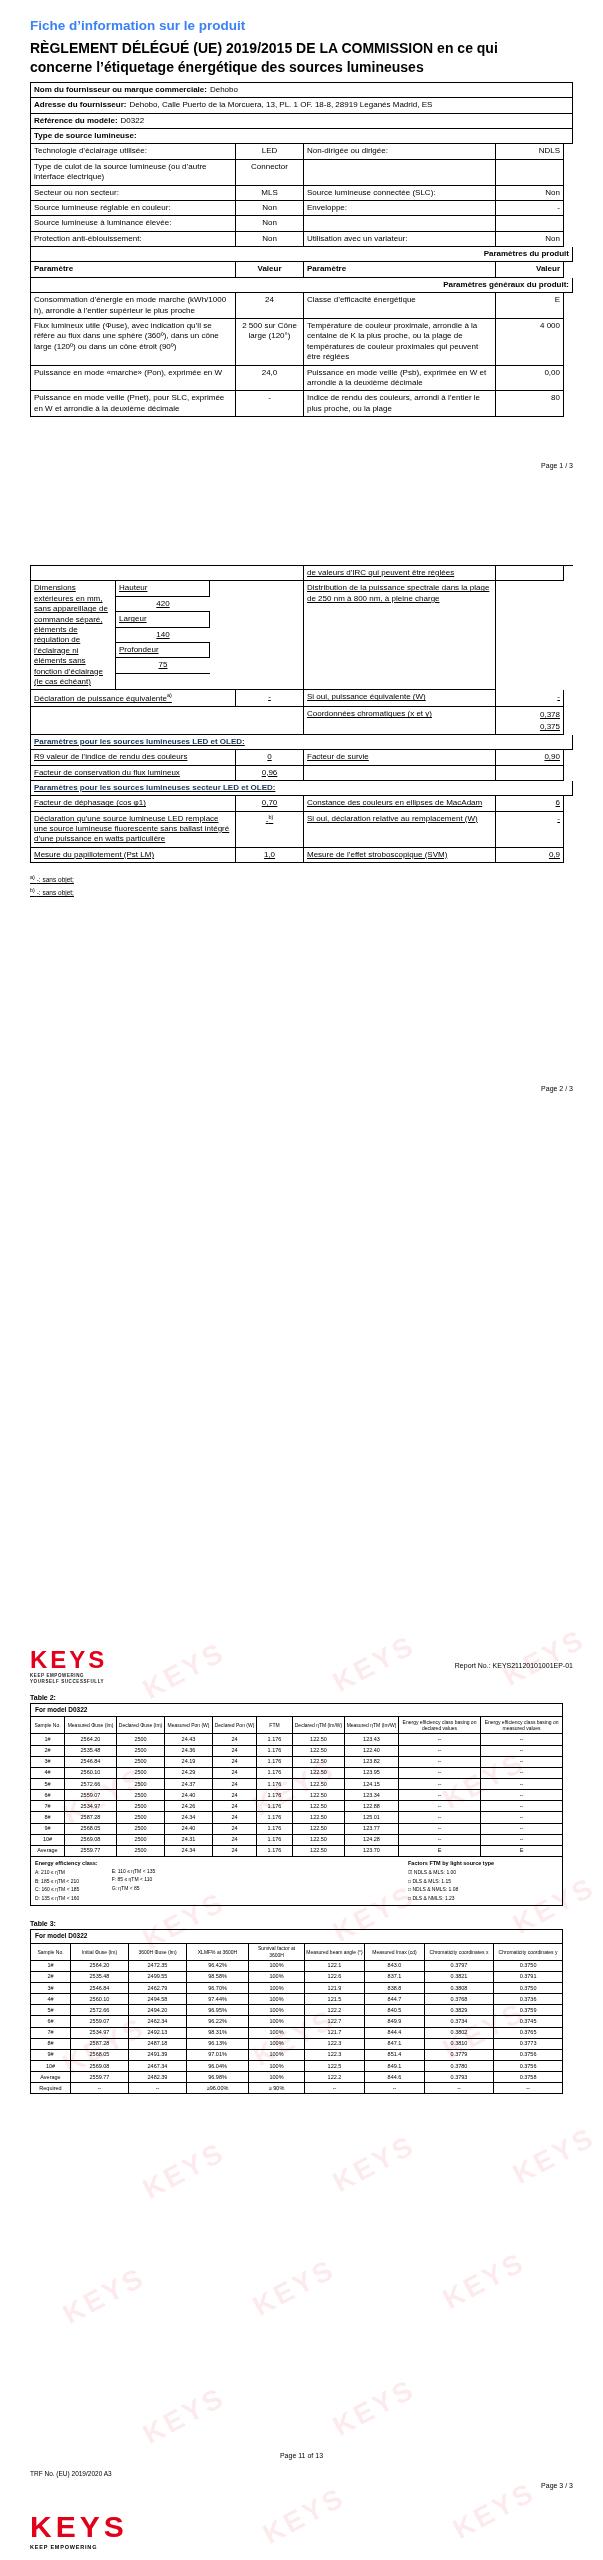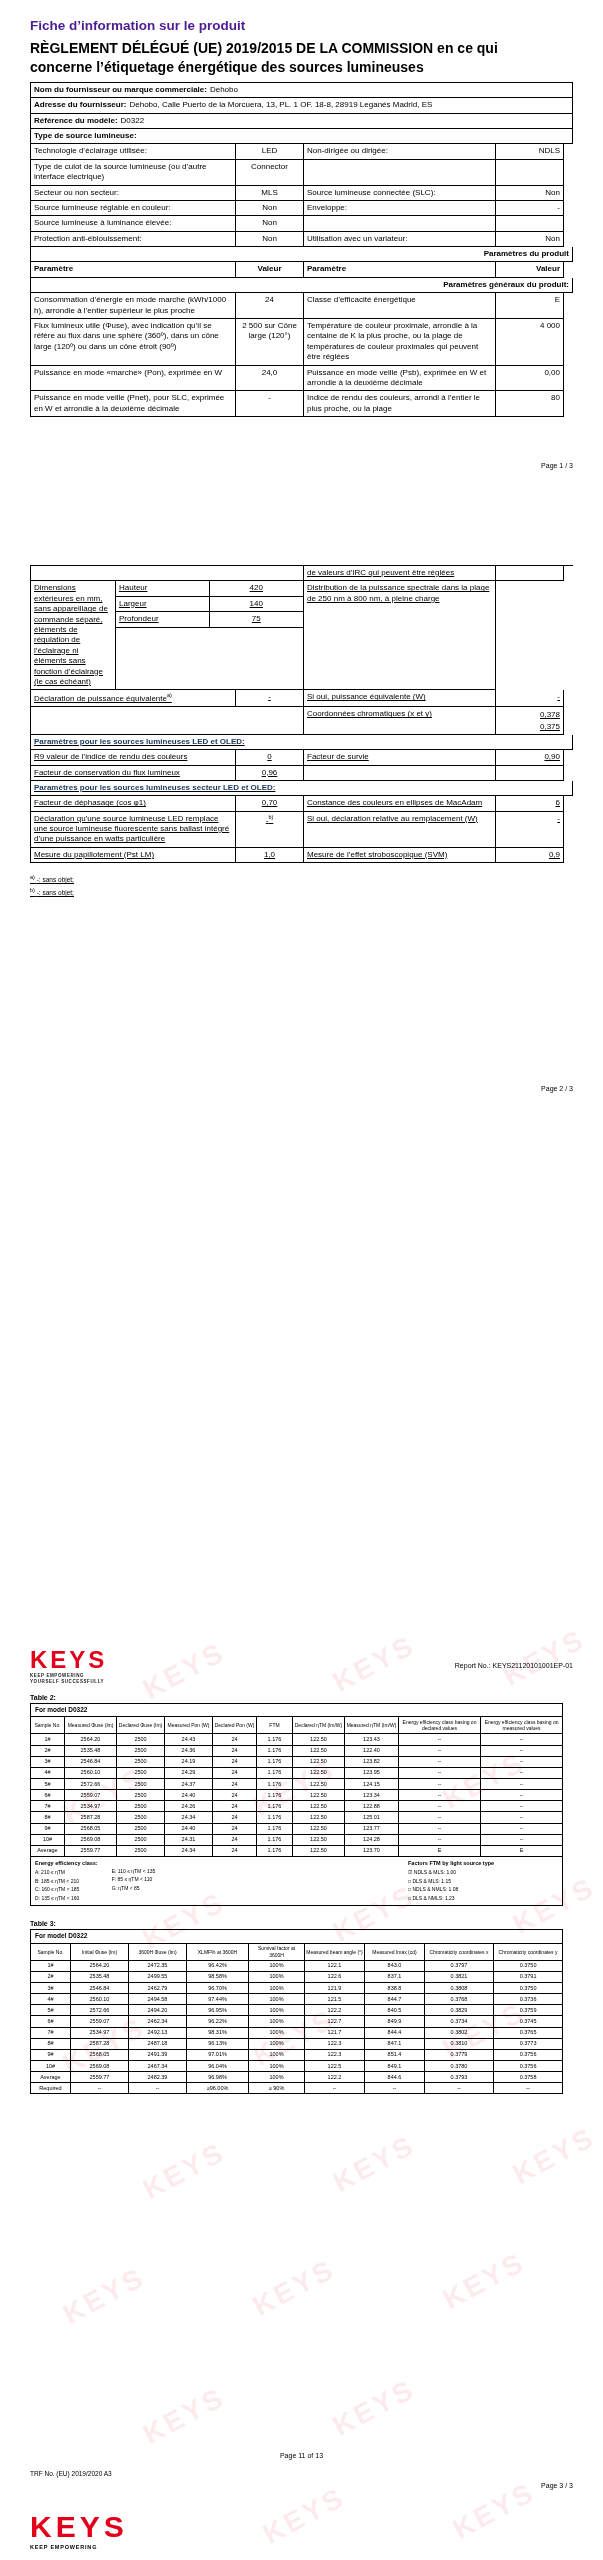--- a/index.html
+++ b/index.html
@@ -6,21 +6,21 @@
   body { background:#ffffff; font-family:"Liberation Sans","DejaVu Sans",sans-serif; color:#000; }
   .canvas { position:relative; width:603px; height:2560px; background:#ffffff; overflow:hidden; }
   .page { position:absolute; left:0; width:603px; z-index:1; }
   .inner { padding:0 30px; }
 
   
   .wm { position:absolute; z-index:0; font-size:28px; font-weight:bold; letter-spacing:3px;
         color:#e2001a; opacity:0.08; transform:rotate(-28deg); white-space:nowrap; }
 
   
-  .doc-title { font-size:13.5px; font-weight:bold; color:#4c1d95; padding:8px 0 6px 0; }
+  .doc-title { font-size:13.5px; font-weight:bold; color:#3b82f6; padding:8px 0 6px 0; }
   .regulation { font-size:14px; font-weight:bold; line-height:1.35; width:480px; margin-bottom:5px; }
 
   .ptable { width:543px; border-top:1px solid #000; border-left:1px solid #000; }
   .trow { display:flex; width:100%; }
   .tcell { border-right:1px solid #000; border-bottom:1px solid #000; padding:2px 3px;
            font-size:8px; line-height:1.3; min-height:12px; background:transparent; }
   .c1 { width:205px; } .c2 { width:68px; text-align:center; }
   .c3 { width:192px; } .c4 { width:68px; text-align:right; }
   .full { width:100%; }
   .merge12 { width:273px; }
@@ -28,21 +28,21 @@
   .lbl { font-weight:bold; margin-right:3px; }
   .sect-center { width:100%; text-align:right; font-weight:bold; }
   .sect-left { width:100%; font-weight:bold; color:#17365d; }
   sup { font-size:5.5px; vertical-align:super; }
 
   .pg-footer { position:absolute; right:30px; font-size:7px; }
 
   
   .dimlab { width:85px; }
   .dimtbl { width:188px; padding:0; }
-  .subrow { display:flex; }
+  .subrow { display:flex;flex-direction:column; }
   .subname { width:94px; border-right:1px solid #000; border-bottom:1px solid #000; padding:2px 3px; font-size:8px; line-height:1.3; }
   .subval  { width:94px; border-bottom:1px solid #000; padding:2px 3px; font-size:8px; line-height:1.3; text-align:center; }
   .chromcell div { line-height:1.4; }
   .footnotes { font-size:6.5px; margin-top:10px; line-height:1.8; }
 
   
   .p3-header { display:flex; justify-content:space-between; align-items:flex-start; padding-top:8px; }
   .logo-text { color:#e2001a; font-weight:800; font-size:24px; letter-spacing:3px; line-height:1; }
   .logo-tag { font-size:4.5px; font-weight:bold; letter-spacing:0.6px; color:#1a1a1a; margin-top:1px; }
   .report-no { font-size:7px; margin-top:14px; }

